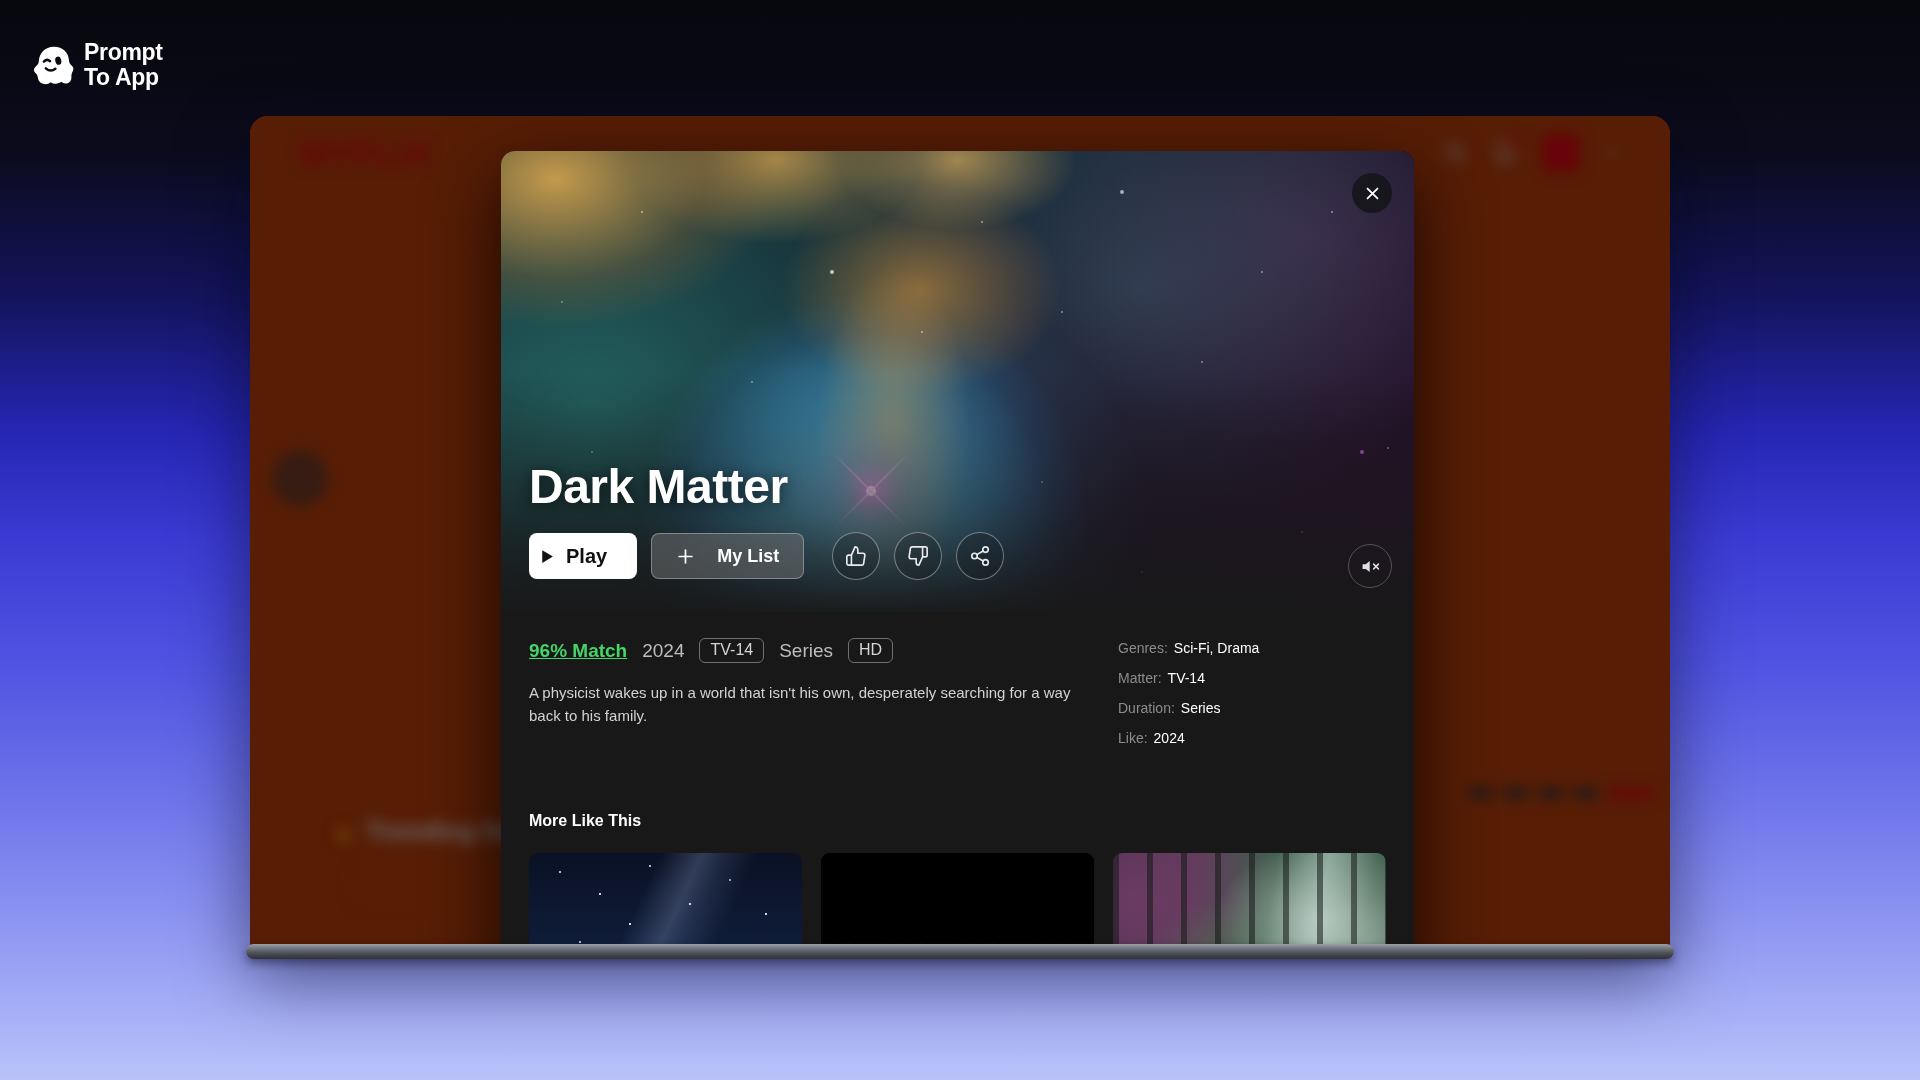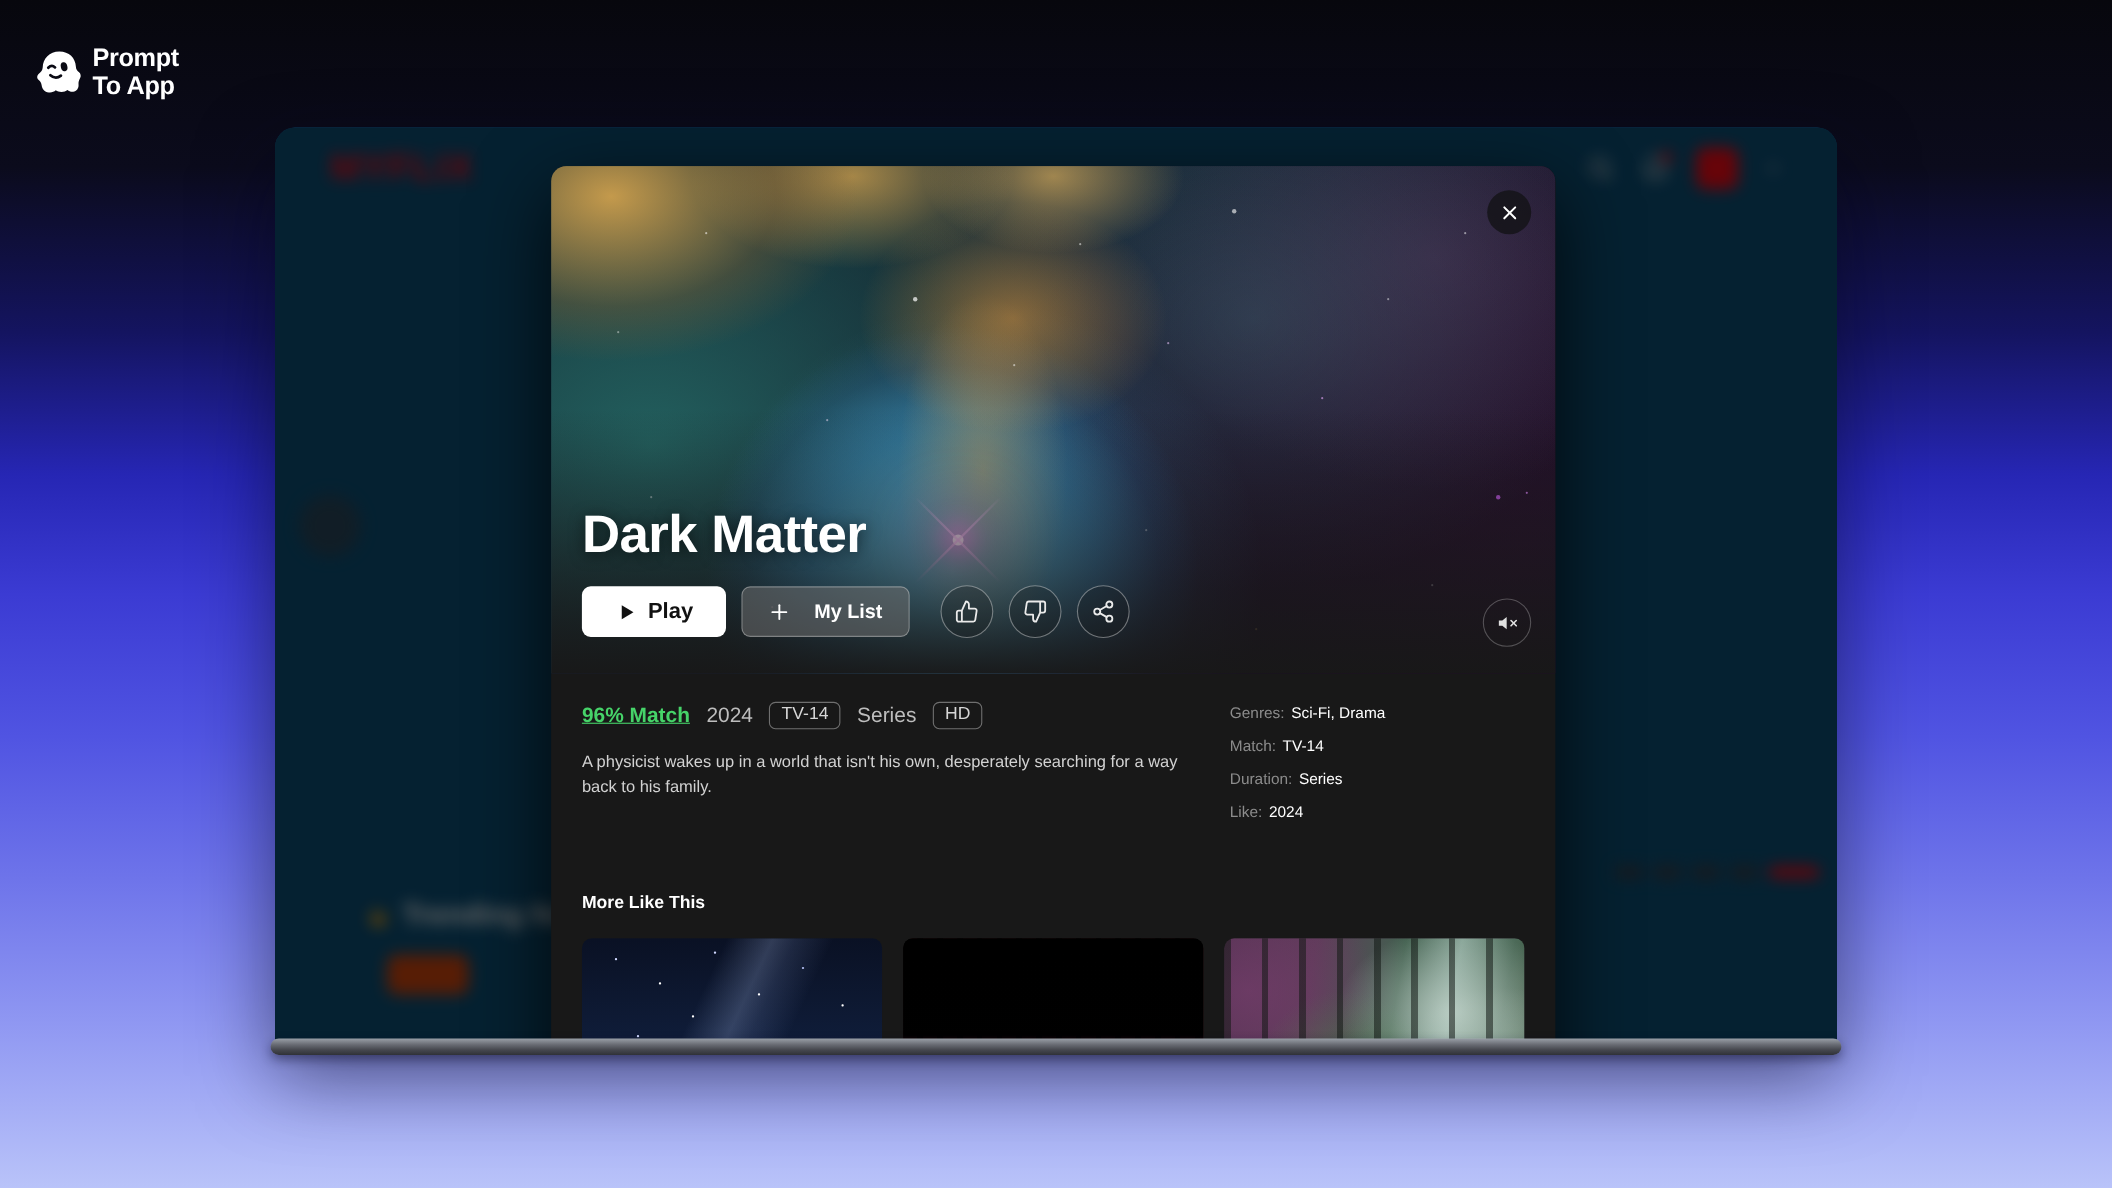--- a/index.html
+++ b/index.html
@@ -13,21 +13,21 @@
   }
 
   
   .brand { position:absolute; left:30px; top:40px; display:flex; align-items:center; gap:8px; }
   .brand-icon { width:46px; height:46px; }
   .brand-text { font-size:23px; line-height:1.08; font-weight:700; letter-spacing:-0.3px; }
 
   
   .window {
     position:absolute; left:250px; top:116px; width:1420px; height:832px;
-    background:#0c4a6e; border-radius:18px 18px 4px 4px; overflow:hidden;
+    background:#c2410c; border-radius:18px 18px 4px 4px; overflow:hidden;
     box-shadow:0 30px 70px rgba(5,5,30,0.55);
   }
   .window-blur { position:absolute; inset:0; filter:blur(7px); }
   .app-header { position:absolute; top:0; left:0; right:0; height:74px;
     display:flex; align-items:center; padding:0 50px; }
   .myflix-logo { color:#e50914; font-size:34px; font-weight:800; letter-spacing:1px; }
   .hdr-right { margin-left:auto; display:flex; align-items:center; gap:24px; }
   .hdr-ic { width:26px; height:26px; position:relative; }
   .hdr-ic svg { width:100%; height:100%; }
   .bell-dot { position:absolute; top:-2px; right:-2px; width:10px; height:10px;
@@ -95,21 +95,21 @@
     border-radius:50%; background:rgba(18,18,20,0.78); border:none; cursor:pointer;
     display:flex; align-items:center; justify-content:center; }
   .mute-btn { position:absolute; right:22px; bottom:24px; width:44px; height:44px;
     border-radius:50%; background:transparent; border:1px solid rgba(255,255,255,0.25);
     cursor:pointer; display:flex; align-items:center; justify-content:center; }
 
   .hero-bottom { position:absolute; left:28px; bottom:32px; }
   .movie-title { font-size:48px; font-weight:800; letter-spacing:-0.5px; color:#fff;
     text-shadow:0 2px 14px rgba(0,0,0,0.6); margin-bottom:18px; }
   .action-row { display:flex; align-items:center; gap:14px; }
-  .play-btn { height:46px; padding:0 30px 0 32px; border:none; border-radius:8px;
+  .play-btn { height:46px; padding:0 30px 0 9px; border:none; border-radius:8px;
     background:#fff; color:#111; font-size:20px; font-weight:700; cursor:pointer;
     display:flex; align-items:center; gap:11px; font-family:inherit; }
   .mylist-btn { height:46px; padding:0 24px; border-radius:8px; cursor:pointer;
     background:rgba(109,109,110,0.55); border:1px solid rgba(255,255,255,0.32);
     color:#fff; font-size:18px; font-weight:600; display:flex; align-items:center; gap:22px;
     font-family:inherit; margin-right:14px; }
   .circle-btn { width:48px; height:48px; border-radius:50%; cursor:pointer;
     background:rgba(20,20,20,0.25); border:1px solid rgba(255,255,255,0.38);
     display:flex; align-items:center; justify-content:center; }
   .circle-btn svg { width:22px; height:22px; }
@@ -301,21 +301,21 @@
             <span class="meta-plain">Series</span>
             <span class="meta-badge">HD</span>
           </div>
           <p class="description">A physicist wakes up in a world that isn't his own, desperately searching for a way back to his family.</p>
         </div>
         <div class="info-right">
           <div class="detail-row">
             <span class="detail-label">Genres:</span><span class="detail-value">Sci-Fi, Drama</span>
           </div>
           <div class="detail-row">
-            <span class="detail-label">Match:</span><span class="detail-value">TV-14</span>
+            <span class="detail-label">Matter:</span><span class="detail-value">TV-14</span>
           </div>
           <div class="detail-row">
             <span class="detail-label">Duration:</span><span class="detail-value">Series</span>
           </div>
           <div class="detail-row">
             <span class="detail-label">Like:</span><span class="detail-value">2024</span>
           </div>
         </div>
       </div>
 

